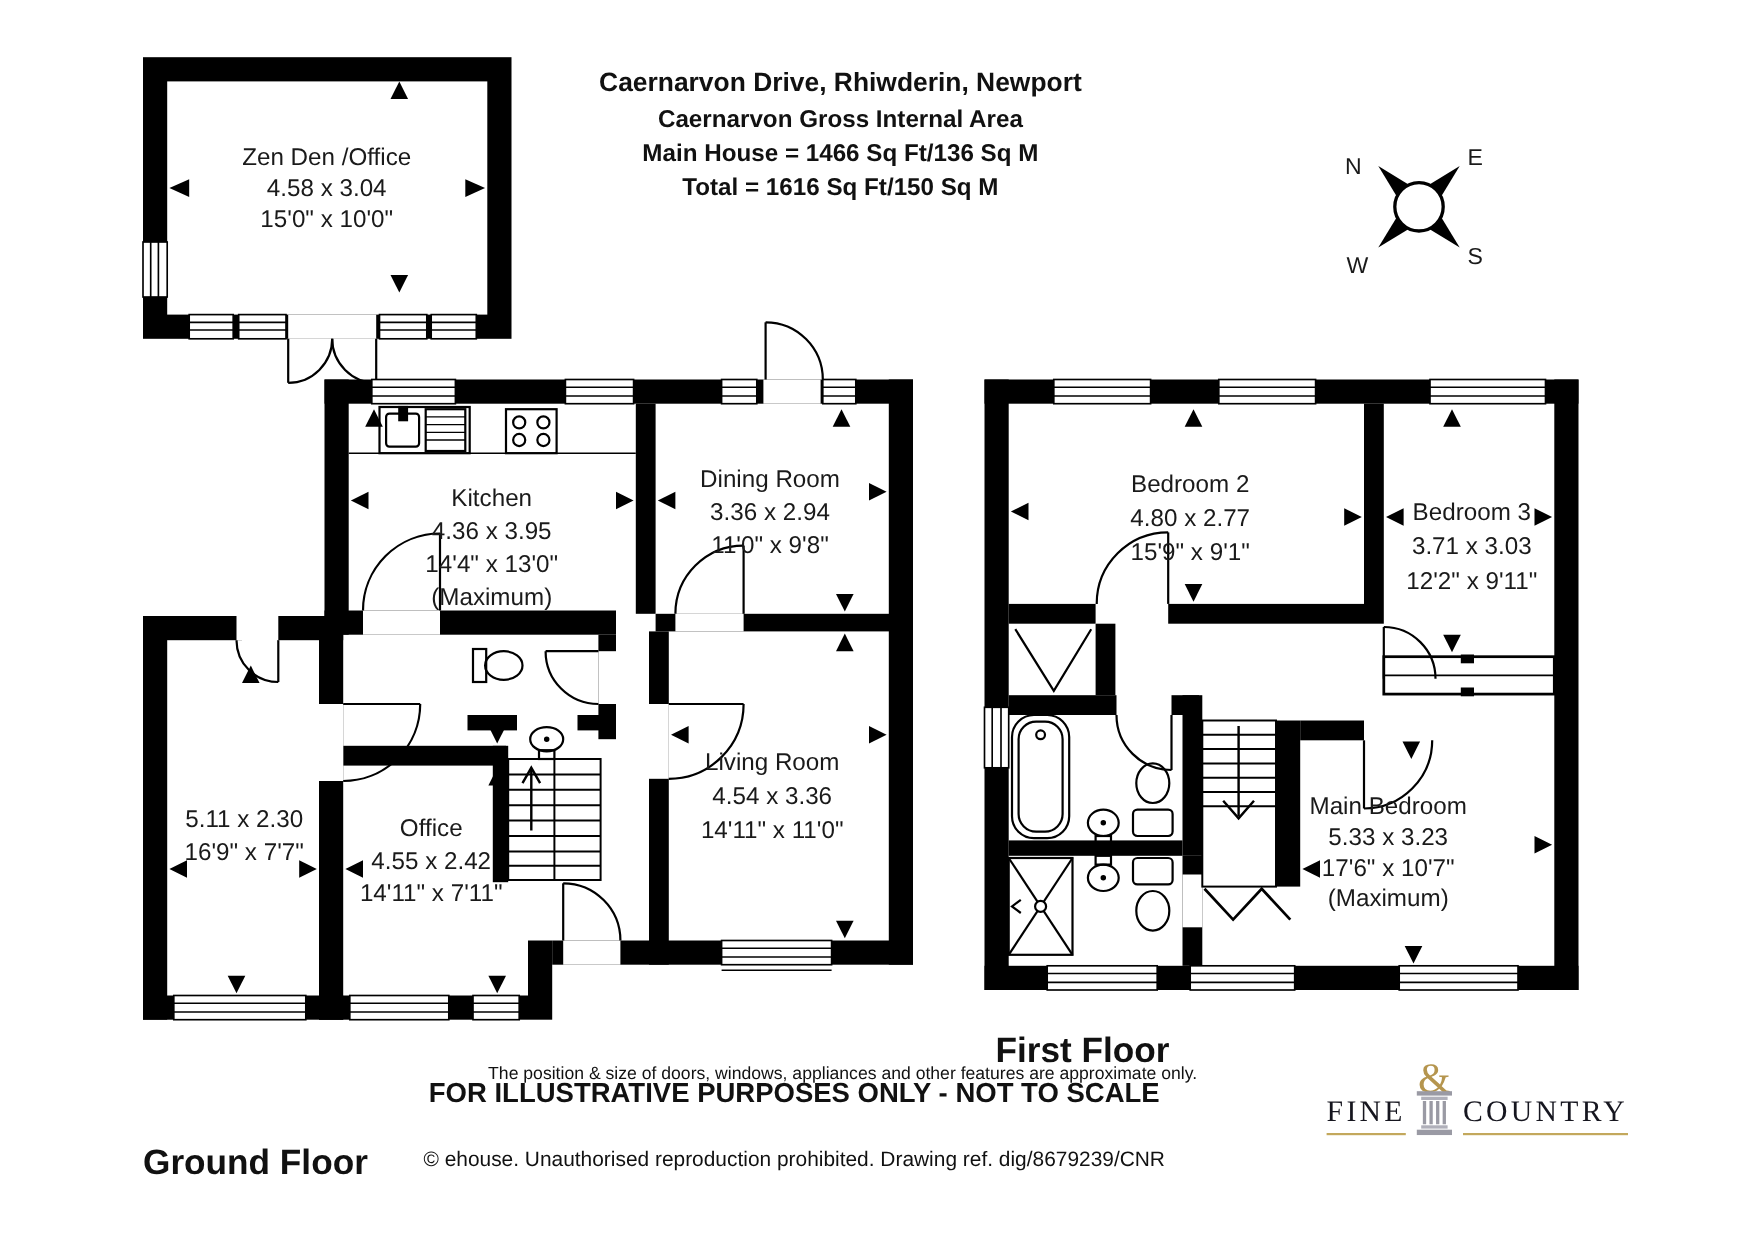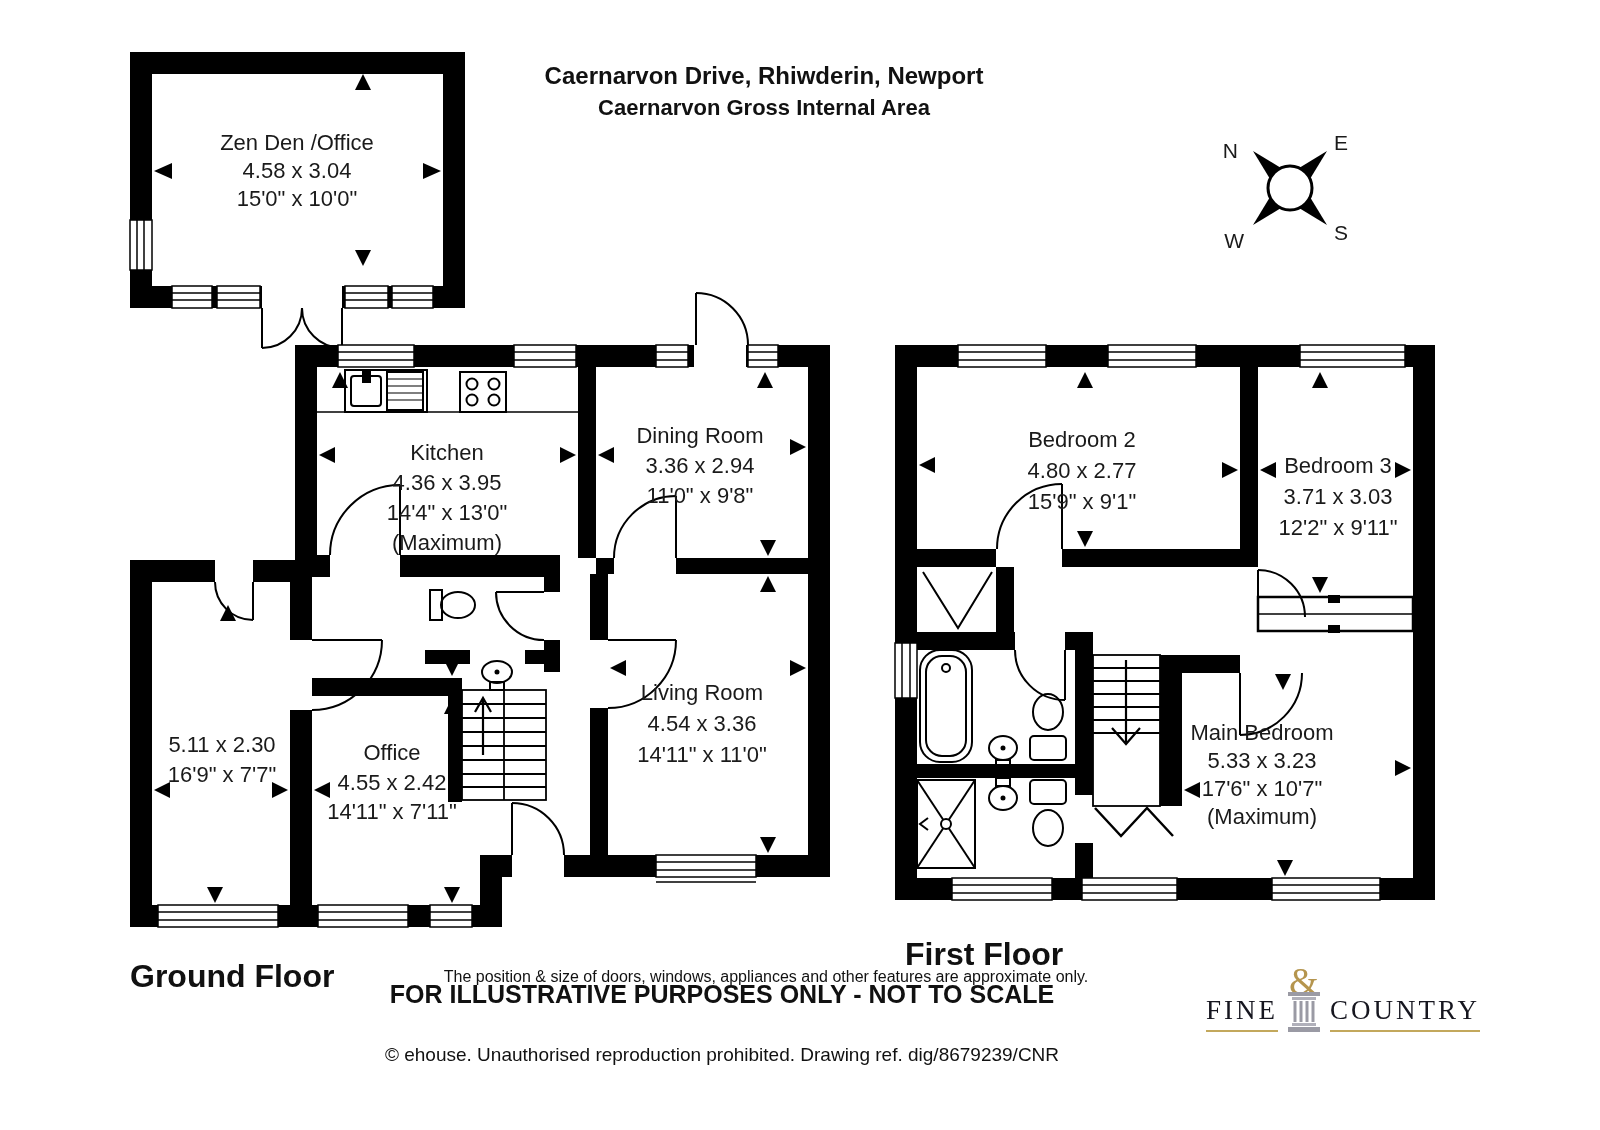--- a/index.html
+++ b/index.html
@@ -23,23 +23,25 @@
   .logo-col{position:relative;width:44px;height:66px;margin:0 4px;flex:0 0 auto;}
   .logo-amp{position:absolute;top:-4px;left:7px;font-size:38px;color:#b5954e;line-height:1;}
   .logo-col svg{position:absolute;bottom:0;left:4px;}
 </style>
 </head>
 <body>
 
 <div class="abs title-block">
   <div class="title-line1">Caernarvon Drive, Rhiwderin, Newport</div>
   <div class="title-line">Caernarvon Gross Internal Area</div>
+  <div class="title-line">Main House = 1466 Sq Ft/136 Sq M</div>
+  <div class="title-line">Total = 1616 Sq Ft/150 Sq M</div>
 </div>
 
-<div class="abs floor-label" style="left:130px;top:958px;text-align:center;">Ground Floor</div>
+<div class="abs floor-label" style="left:130px;top:1038px;text-align:center;">Ground Floor</div>
 <div class="abs floor-label" style="left:905px;top:936px;">First Floor</div>
 <div class="abs footer-line1">FOR ILLUSTRATIVE PURPOSES ONLY - NOT TO SCALE</div>
 <div class="abs footer-line2">The position &amp; size of doors, windows, appliances and other features are approximate only.</div>
 <div class="abs footer-line3">© ehouse. Unauthorised reproduction prohibited. Drawing ref. dig/8679239/CNR</div>
 
 <div class="abs logo">
   <span class="logo-word">FINE</span>
   <span class="logo-col">
     <span class="logo-amp">&amp;</span>
     <svg width="36" height="42" viewBox="0 0 36 42">

